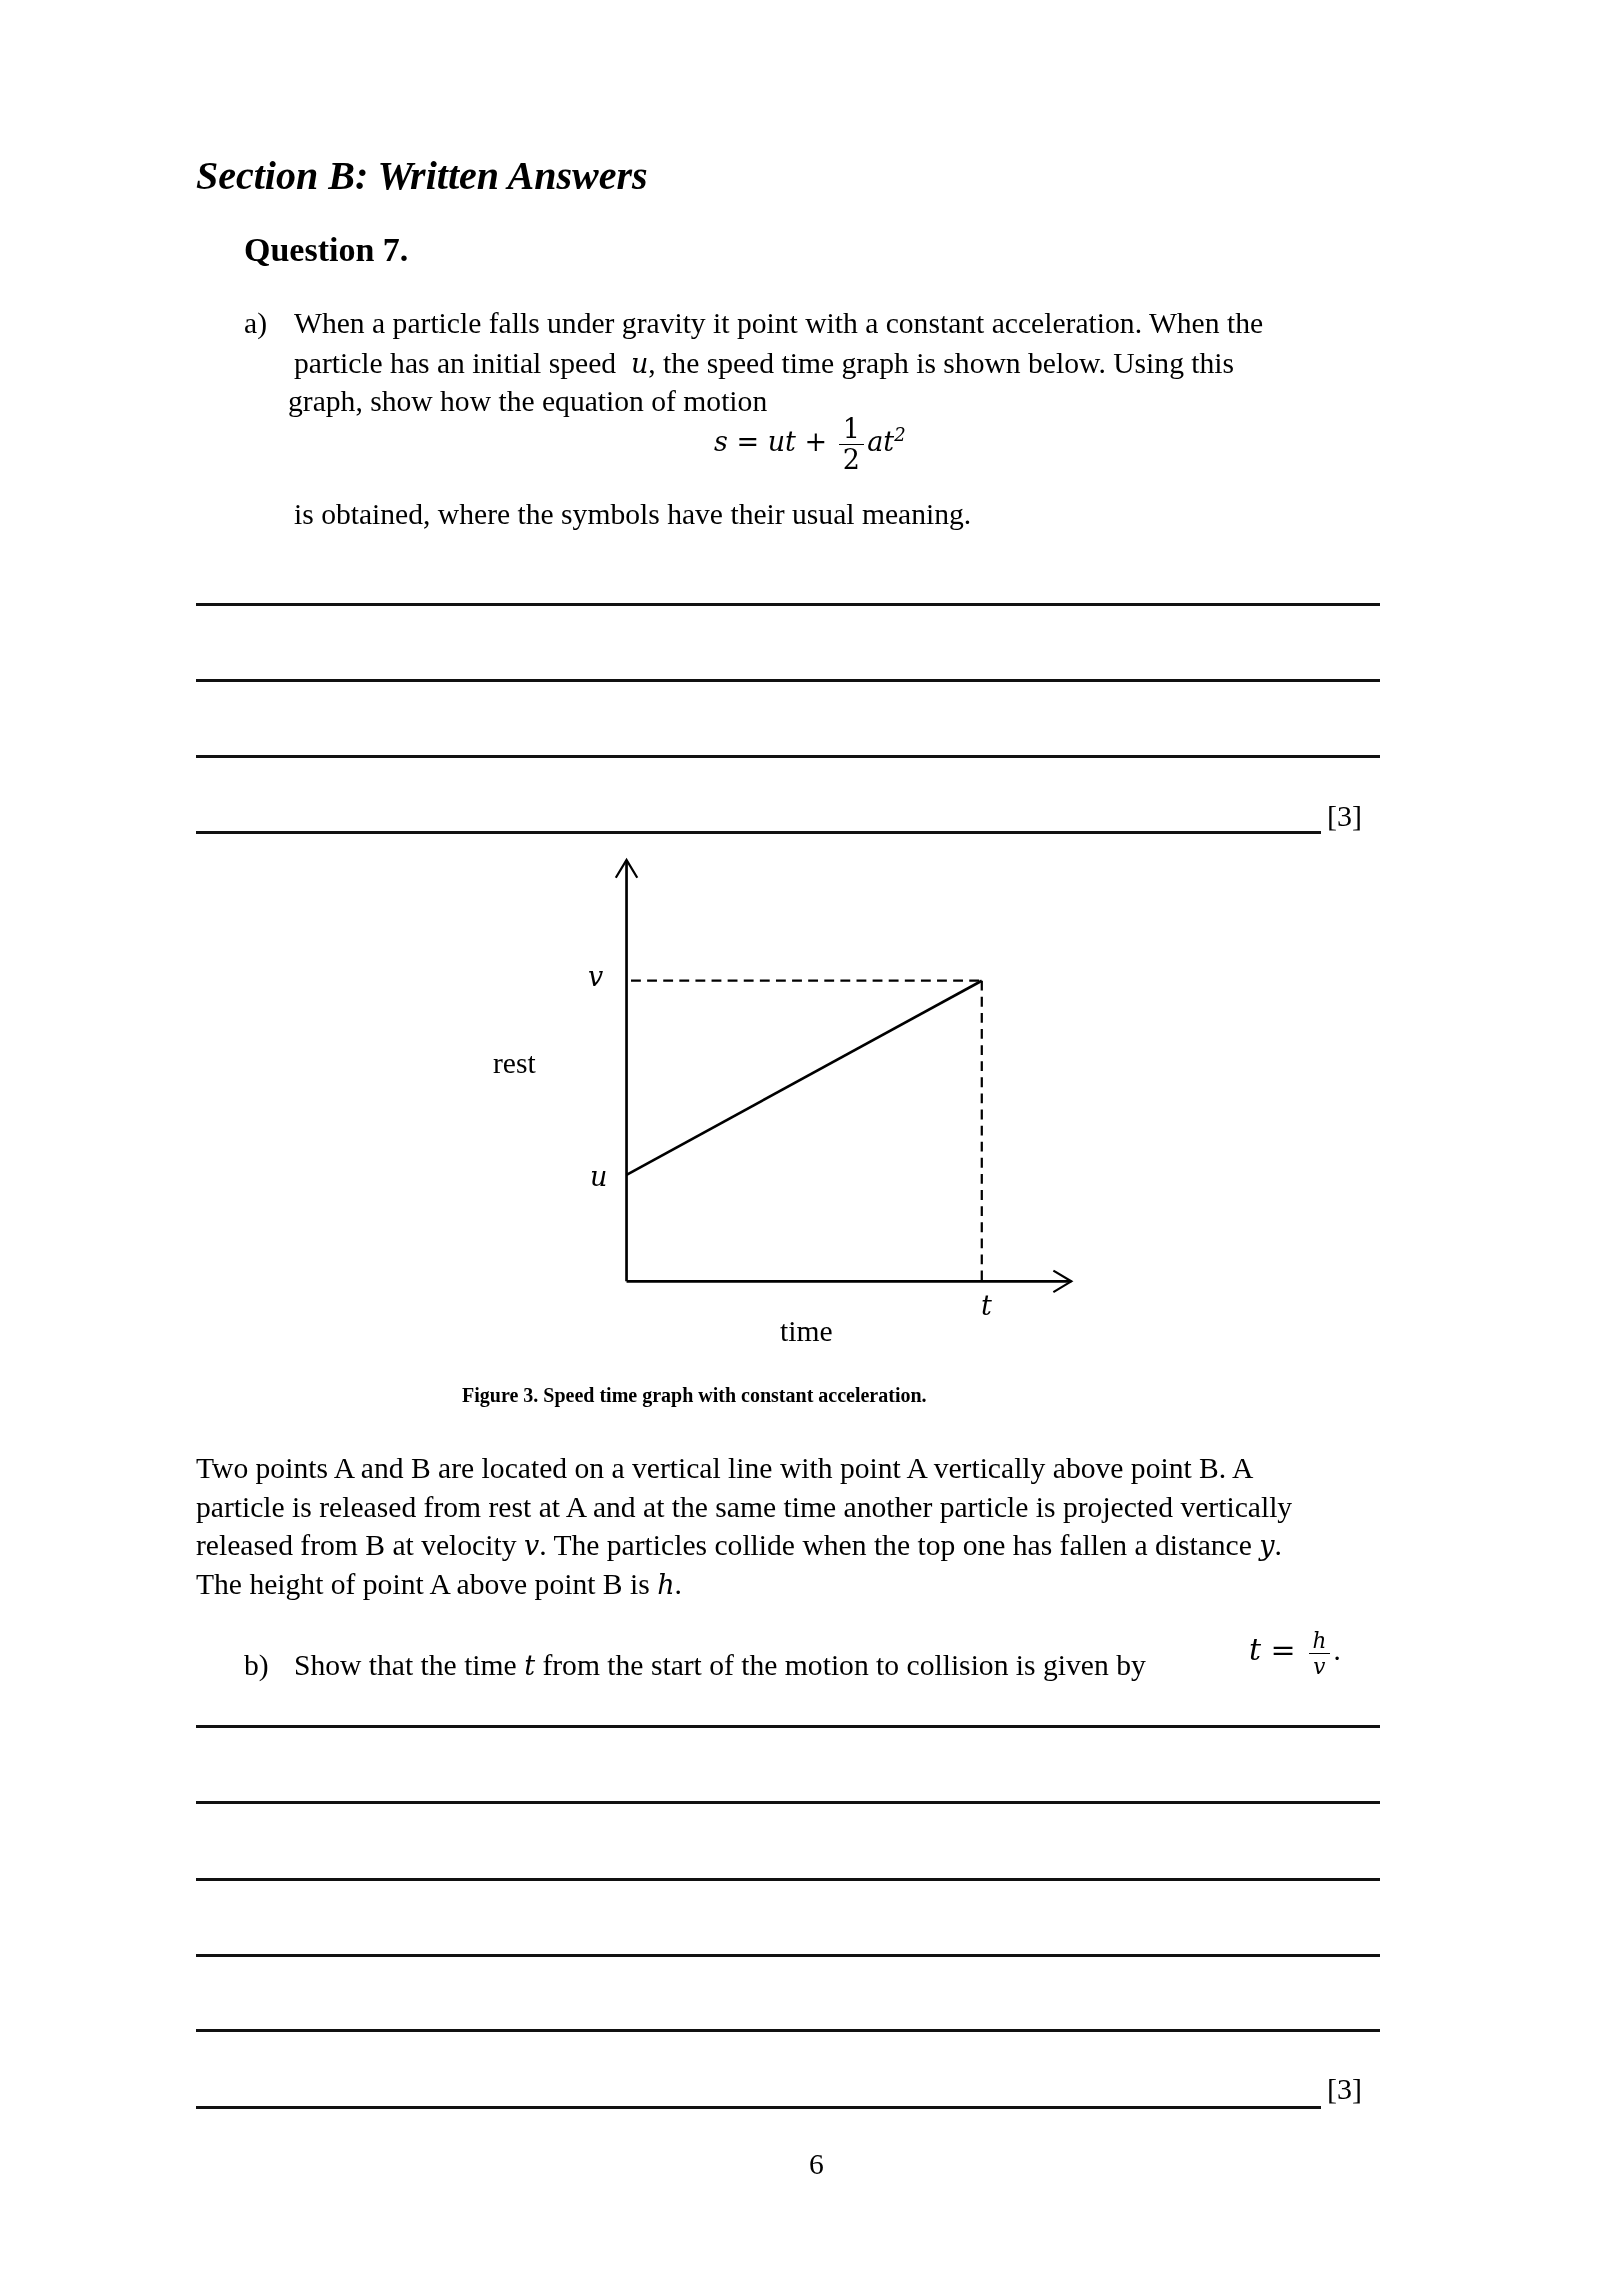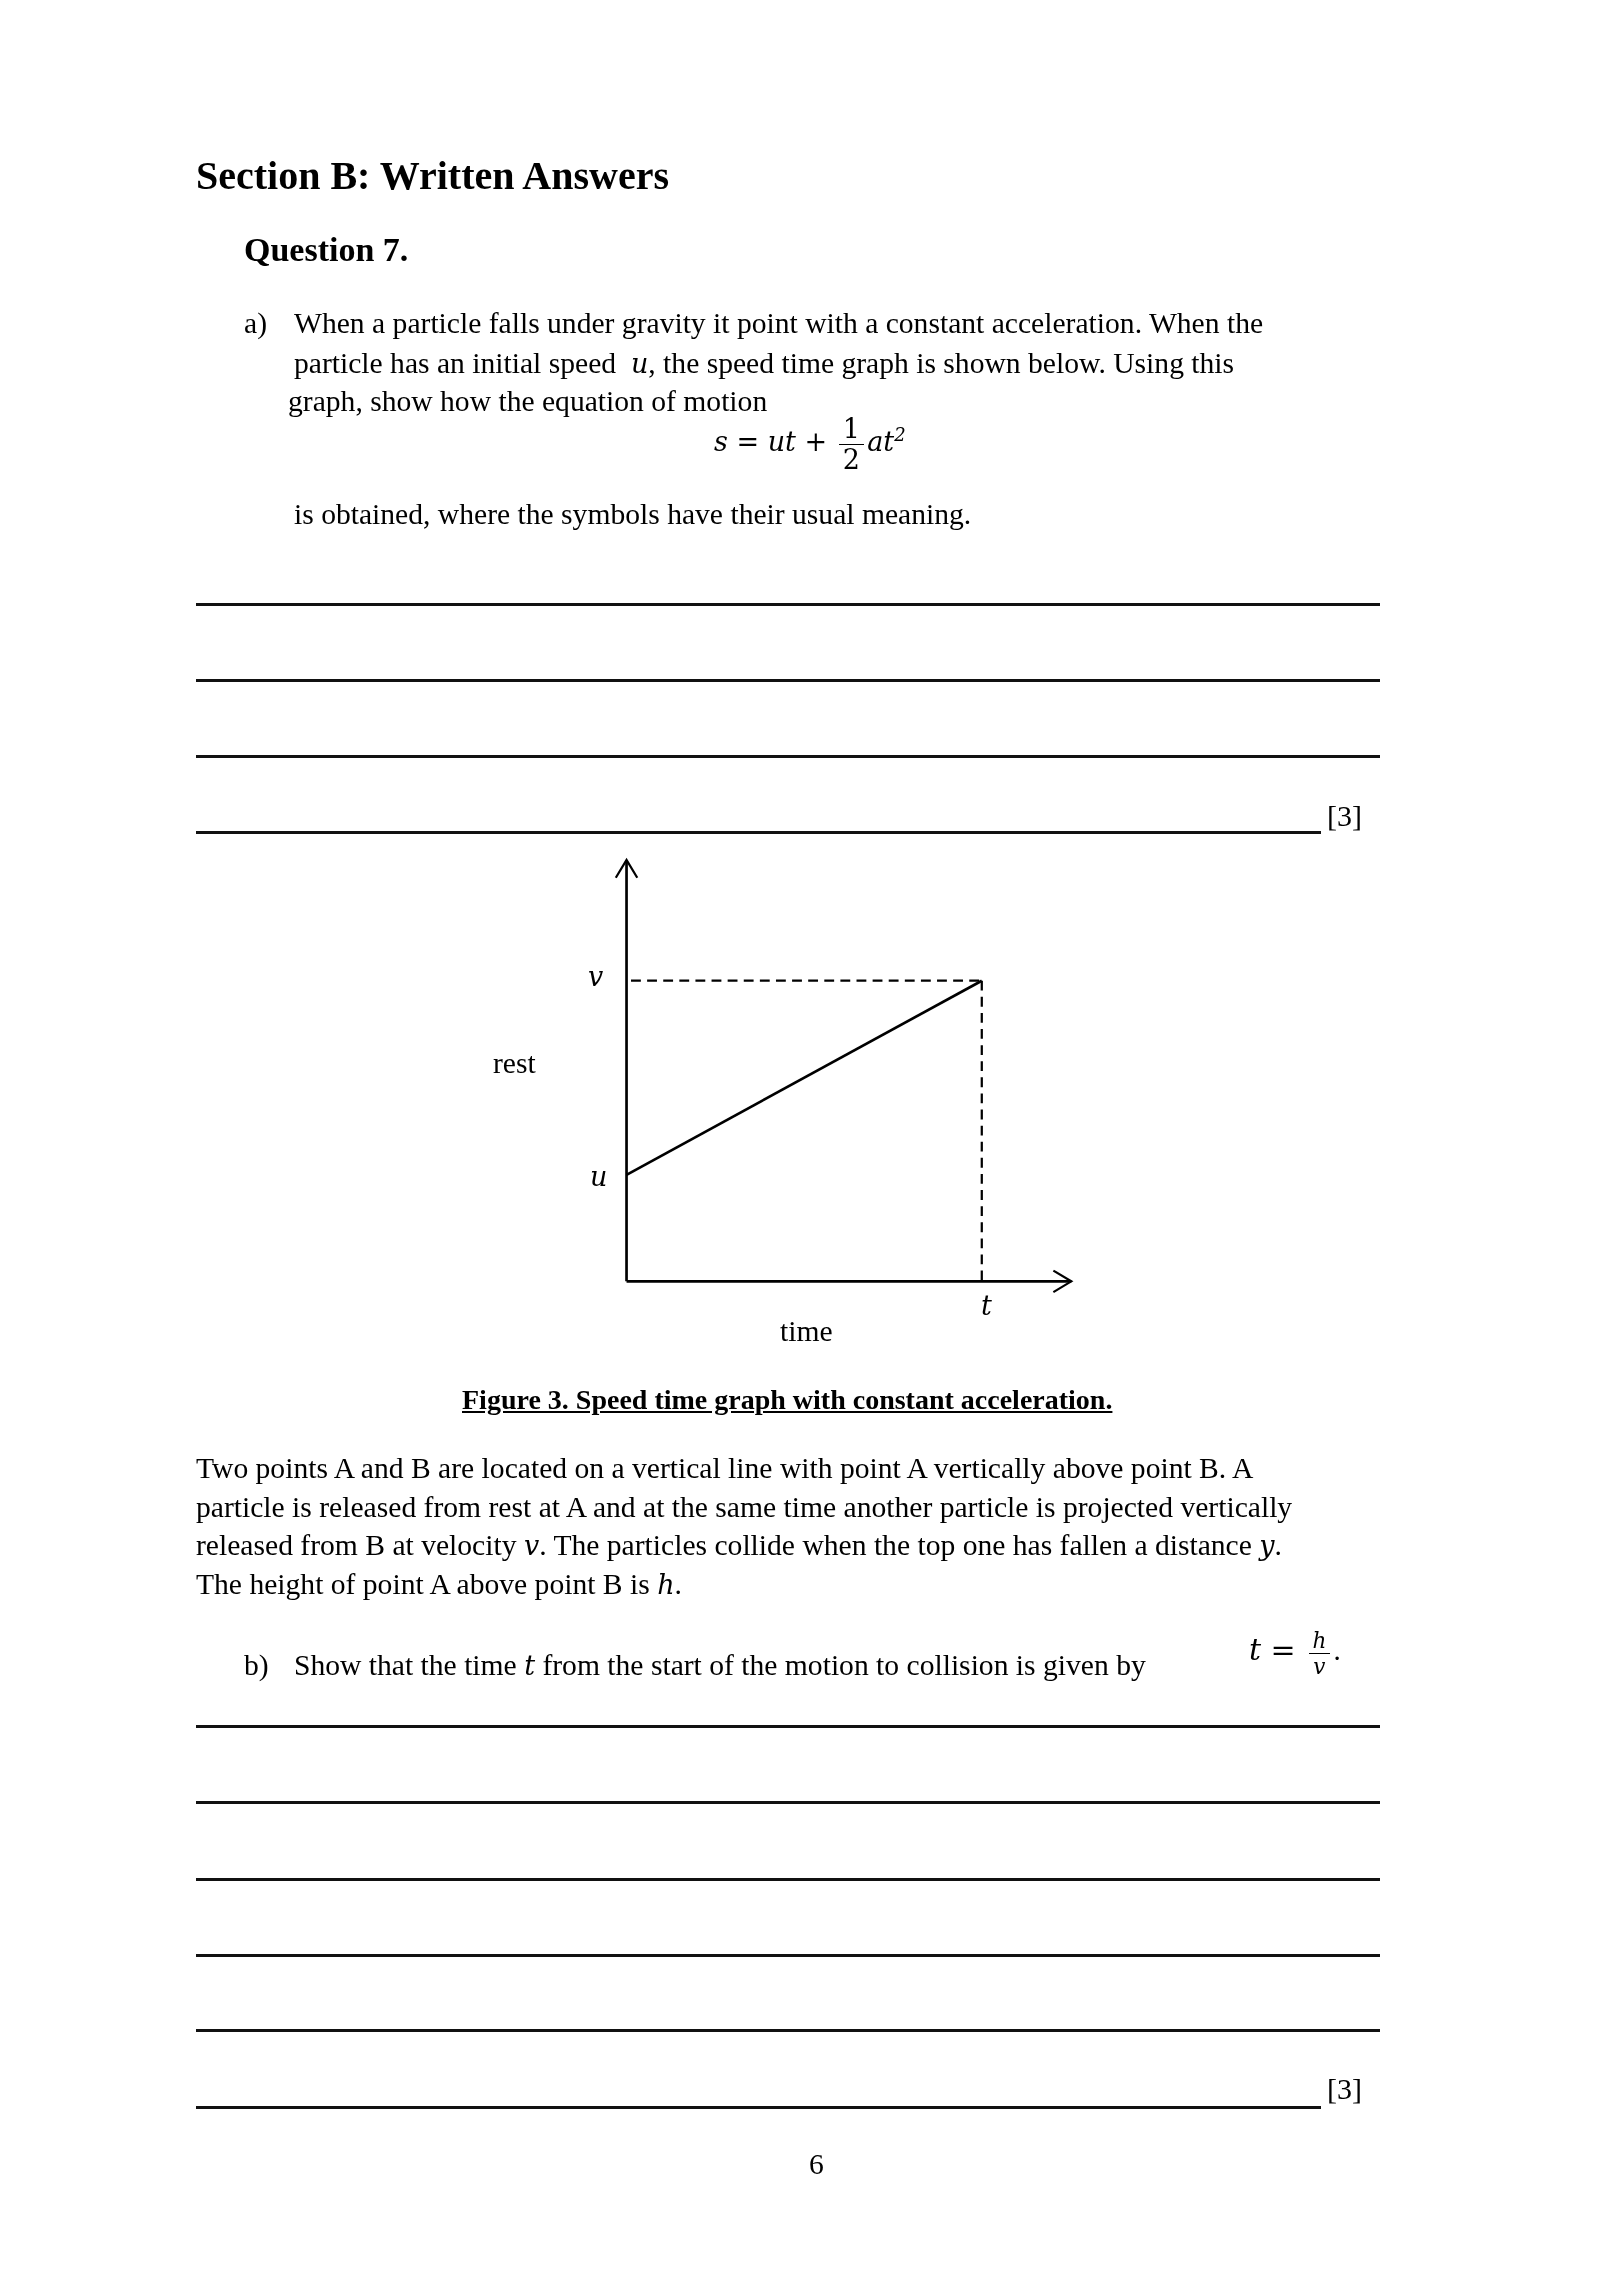--- a/index.html
+++ b/index.html
@@ -1,29 +1,29 @@
 <!DOCTYPE html>
 <html style="font-size:14.3px"><head>
 <meta charset="utf-8">
 <style>
   html, body { margin:0; padding:0; background:#ffffff; }
   body { width:1620px; height:2293px; position:relative; overflow:hidden;
          font-family:"Liberation Serif", "DejaVu Serif", serif; color:#000; }
   .abs { position:absolute; white-space:nowrap; }
-  .h1 { font-size:40px; font-weight:bold; }
+  .h1 { font-size:40px; font-weight:bold;font-style:italic; }
   .h2 { font-size:34px; font-weight:bold; }
   .p { font-size:29.6px; line-height:39px; }
   .m { font-style:italic; font-family:"DejaVu Serif", serif; font-size:27px; }
   .rule { position:absolute; height:2.7px; background:#111; }
   .mark { font-size:30px; }
   .frac { display:inline-flex; flex-direction:column; align-items:center; vertical-align:middle;
           font-family:"DejaVu Serif", serif; font-size:27px; line-height:30px; margin:0 3.6px; }
   .frac .num { border-bottom:1.8px solid #000; padding:0 3.6px; }
   .eq { font-size:29px; }
-  .caption { font-size:28px; font-weight:bold;text-decoration:underline; }
+  .caption { font-size:20px; font-weight:bold; }
 </style>
 </head>
 <body>
 
 <div class="abs h1" style="left:196px;top:152px;">Section B: Written Answers</div>
 <div class="abs h2" style="left:244px;top:231px;">Question 7.</div>
 
 <div class="abs p" style="left:244px;top:304px;">a)</div>
 <div class="abs p" style="left:294px;top:304px;">When a particle falls under gravity it point with a constant acceleration. When the</div>
 <div class="abs p" style="left:294px;top:344px;">

